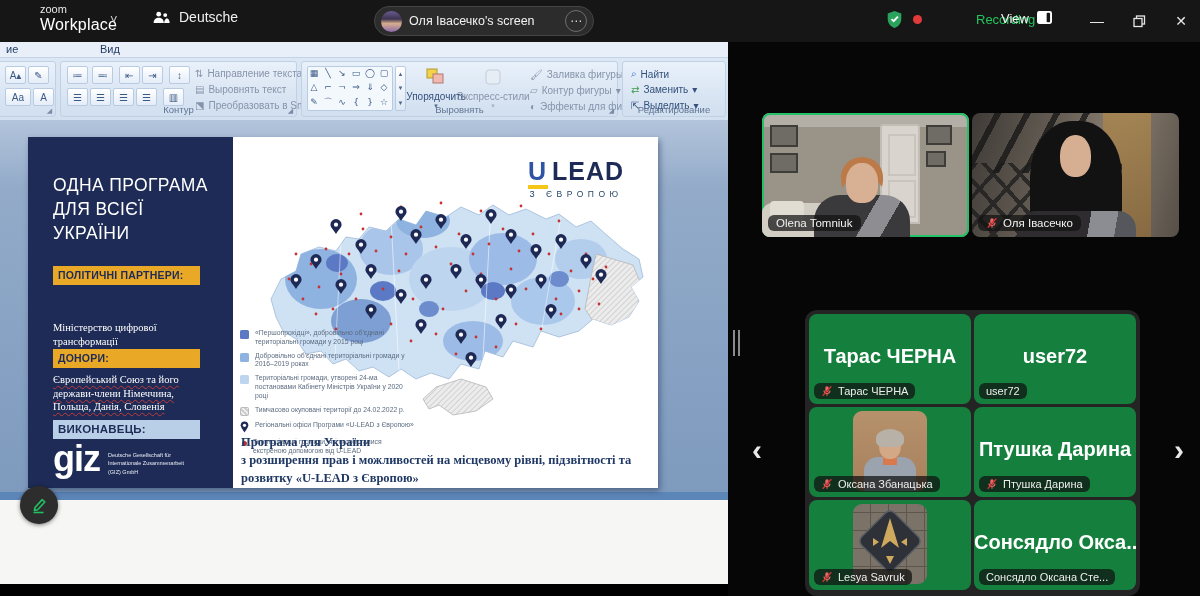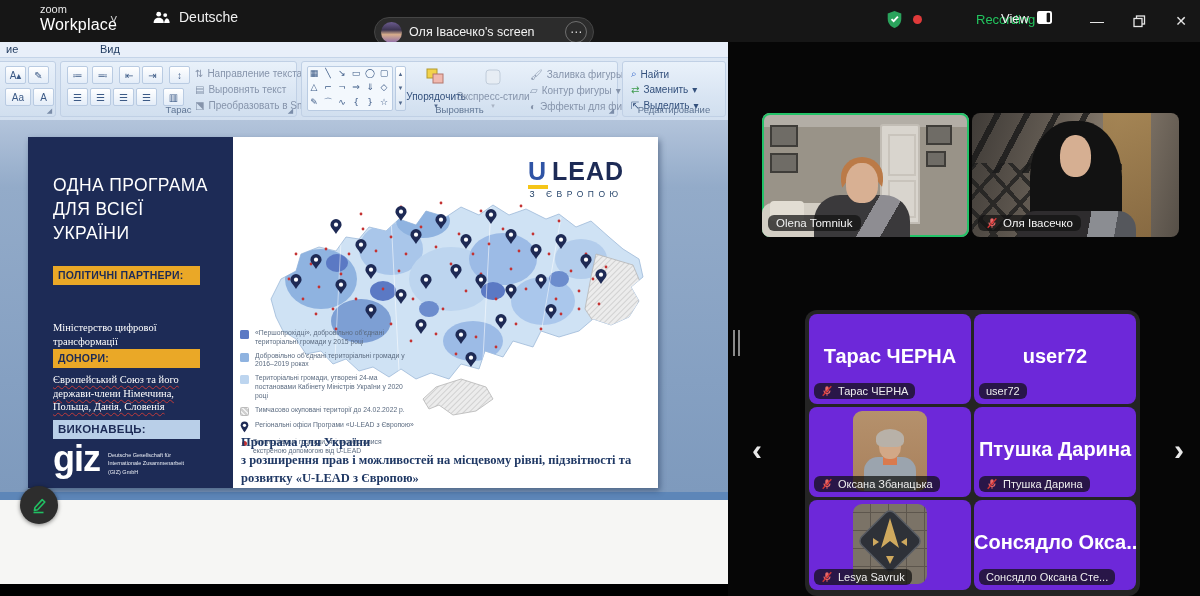--- a/index.html
+++ b/index.html
@@ -8,21 +8,21 @@
   .stage { position:absolute; top:0; left:0; width:1200px; height:596px; background:#050505; }
 
   
   .topbar { position:absolute; top:0; left:0; width:1200px; height:42px; background:#161616; }
   .brand { position:absolute; left:40px; top:4px; color:#fff; line-height:1; }
   .brand .zo { font-size:11px; color:#e8e8e8; display:block; }
   .brand .wp { font-size:16px; font-weight:500; letter-spacing:.2px; display:block; margin-top:2px;}
   .tb-chev { position:absolute; left:110px; top:12px; color:#cfcfcf; font-size:13px; }
   .meeting { position:absolute; left:152px; top:9px; display:flex; align-items:center; gap:8px;
     color:#f0f0f0; font-size:14px; }
-  .share-pill { position:absolute; left:374px; top:17px; width:220px; height:30px; background:#2c2c2c;
+  .share-pill { position:absolute; left:374px; top:6px; width:220px; height:30px; background:#2c2c2c;
     border:1px solid #454545; border-radius:16px; display:flex; align-items:center; padding:0 6px; gap:7px;}
   .pill-ava { width:21px; height:21px; border-radius:50%; overflow:hidden;
     background:linear-gradient(180deg,#6b5b8f 0%,#3c3450 38%,#d7ad8c 60%,#8a6bab 100%); flex:0 0 auto;}
   .share-pill .txt { color:#f2f2f2; font-size:12.5px; white-space:nowrap; overflow:hidden; flex:1; }
   .pill-more { width:22px; height:22px; border:1px solid #6e6e6e; border-radius:50%; color:#ddd;
     font-size:12px; display:flex; align-items:center; justify-content:center; flex:0 0 auto;}
   .rec-wrap { position:absolute; left:886px; top:10px; display:flex; align-items:center; gap:10px;}
   .rec-dot { width:9px; height:9px; border-radius:50%; background:#e03a3a; }
   .rec-txt { color:#22c55e; font-size:13px;margin-left:44px; }
   .view-wrap { position:absolute; left:1001px; top:11px; display:flex; align-items:flex-start; gap:8px;
@@ -138,21 +138,21 @@
   .v2 .hair { position:absolute; left:58px; top:8px; width:92px; height:120px; background:#121212;
     border-radius:46% 46% 18% 18%;}
   .v2 .face { position:absolute; left:88px; top:22px; width:31px; height:42px; background:#d6af92;
     border-radius:48% 48% 44% 44%;}
   .v2 .body { position:absolute; left:46px; bottom:0; width:118px; height:26px;
     background:linear-gradient(100deg,#2e2c2e 60%,#8b8d92 60% 82%,#55575c 82%); border-radius:18px 18px 0 0;}
   
   .gpanel { position:absolute; left:77px; top:268px; width:335px; height:286px; background:#242424;
     border-radius:12px; padding:4px; display:grid; grid-template-columns:1fr 1fr;
     grid-auto-rows:90px; gap:3px; overflow:hidden; }
-  .gtile { position:relative; background:#6d28d9; border-radius:8px; overflow:hidden; }
+  .gtile { position:relative; background:#15803d; border-radius:8px; overflow:hidden; }
   .bigname { position:absolute; left:0; right:0; top:34%; text-align:center; color:#fff;
     font-weight:700; font-size:20px; white-space:nowrap; overflow:hidden; }
   .gtag { position:absolute; left:5px; bottom:5px; background:rgba(15,15,15,.72); border-radius:6px;
     padding:2px 7px; color:#eee; font-size:11px; display:inline-flex; align-items:center; gap:5px;
     white-space:nowrap; max-width:93%; overflow:hidden;}
   .gava { position:absolute; left:50%; top:4px; transform:translateX(-50%); width:74px; height:80px;
     border-radius:9px; overflow:hidden; }
   .ava-oksana { background:linear-gradient(180deg,#b5916c 0%,#a8805c 100%); }
   .ava-oksana .jack { position:absolute; left:11px; bottom:0; width:52px; height:34px; background:#9ba4ae;
     border-radius:14px 14px 0 0;}
@@ -255,21 +255,21 @@
           </span>
         <span class="rlbl" style="left:134px; top:22px;">
           <span>▤</span>
           <span>Выровнять текст</span>
           </span>
         <span class="rlbl" style="left:134px; top:38px;">
           <span>⬔</span>
           <span>Преобразовать в SmartArt</span>
           </span>
         <span class="launcher">◢</span>
-        <div class="rglabel">Тарас</div>
+        <div class="rglabel">Контур</div>
       </div>
 
       <div class="rgroup" style="left:301px; width:317px;">
         <div class="shpbox">
           <span class="shp">▦</span>
           <span class="shp">╲</span>
           <span class="shp">↘</span>
           <span class="shp">▭</span>
           <span class="shp">◯</span>
           <span class="shp">▢</span>

